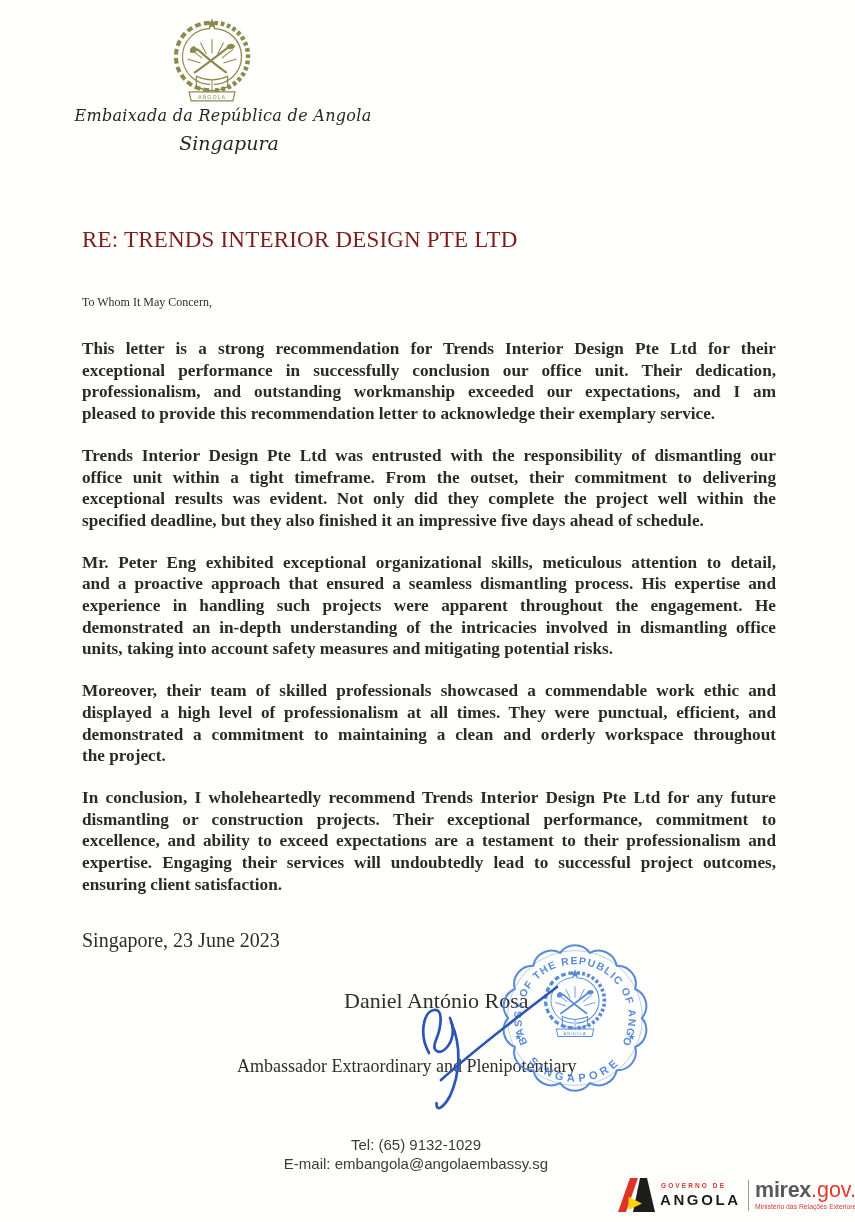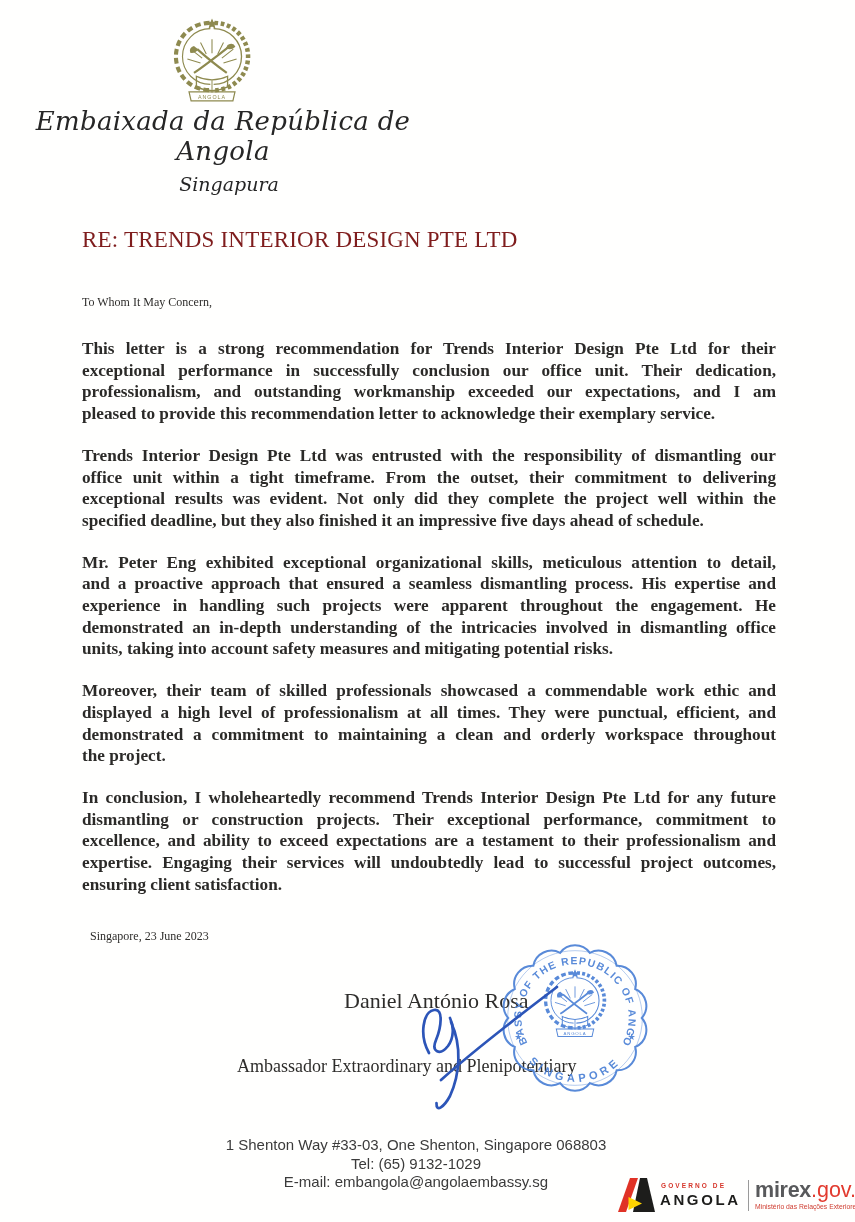--- a/index.html
+++ b/index.html
@@ -8,35 +8,35 @@
     background:#fffffe; overflow:hidden;
     font-family:"Liberation Serif", serif; color:#2e2d2b;
   }
 
   
   .emblem-letterhead { position:absolute; left:171px; top:12px; width:82px; height:94px; color:#8e8a4f; }
   .letterhead-text {
     position:absolute; left:0px; top:106px; width:430px; text-align:center;
     font-family:"DejaVu Serif", serif; font-style:italic; color:#262626;
   }
-  .letterhead-inst { font-size:26px; letter-spacing:0.3px;margin-left:16px; }
+  .letterhead-inst { font-size:16px; letter-spacing:0.3px;margin-left:16px; }
   .letterhead-loc  { font-size:19px; margin-top:7px;padding-left:28px; }
 
   
   .subject {
     position:absolute; left:82px; top:227px;
     font-weight:normal; font-size:23px; color:#7f1d1d; letter-spacing:0.2px;
   }
   .salutation { position:absolute; left:82px; top:295px; font-size:12px; }
   .letter-body { position:absolute; left:82px; top:338px; width:694px; }
   .para { margin:0 0 20px 0; font-size:17.2px; color:#2b2a28;font-weight:bold; }
   .para .line { line-height:21.7px; text-align:justify; text-align-last:justify; }
   .para .line.last { text-align-last:left; }
 
-  .dateline  { position:absolute; left:90px;  top:929px;  font-size:12px; }
+  .dateline  { position:absolute; left:82px;  top:929px;  font-size:20px; }
   .sig-name  { position:absolute; left:344px; top:988px;  font-size:22px; }
   .sig-title { position:absolute; left:237px; top:1056px; font-size:18px; }
 
   
   .stamp { position:absolute; left:494px; top:937px; width:162px; height:162px; opacity:0.93; color:#4d82d6; }
   .stamp text { font-family:"Liberation Sans", sans-serif; fill:#4d82d6; }
   .stamp .ring-top  { font-size:10.3px; letter-spacing:1.3px; font-weight:600; }
   .stamp .ring-bot  { font-size:11px;  letter-spacing:4px;   font-weight:600; }
   .stamp .ring-star { font-size:9px; }
   .signature-ink { position:absolute; left:400px; top:955px; width:200px; height:170px; color:#2c55b8; }
@@ -159,21 +159,20 @@
 
   <svg class="signature-ink" viewBox="400 955 200 170">
     <g fill="none" stroke="#2c55b8" stroke-width="2.7" stroke-linecap="round">
       <path d="M557 987 C520 1015 472 1052 441 1080"></path>
       <path d="M429 1053 C419 1035 423 1012 434 1010 C444 1008 441 1028 436 1040 C431 1052 440 1056 448 1046 C454 1038 454 1026 450 1018"></path>
       <path d="M451 1022 C462 1046 460 1074 450 1096 C444 1107 436 1113 436.5 1103"></path>
     </g>
   </svg>
 
   <div class="footer">
-    <div>1 Shenton Way #33-03, One Shenton, Singapore 068803</div>
     <div>Tel: (65) 9132-1029</div>
     <div>E-mail: embangola@angolaembassy.sg</div>
   </div>
 
   <div class="gov-brand">
     <svg class="a-mark" viewBox="0 0 40 38">
       <polygon points="2,36 14,2 22,2 10,36" fill="#e03226"></polygon>
       <polygon points="24,2 31,2 39,36 17,36" fill="#1d1d1b"></polygon>
       <polygon points="12.5,21 26,27.5 12.5,34" fill="#ffd400"></polygon>
     </svg>

